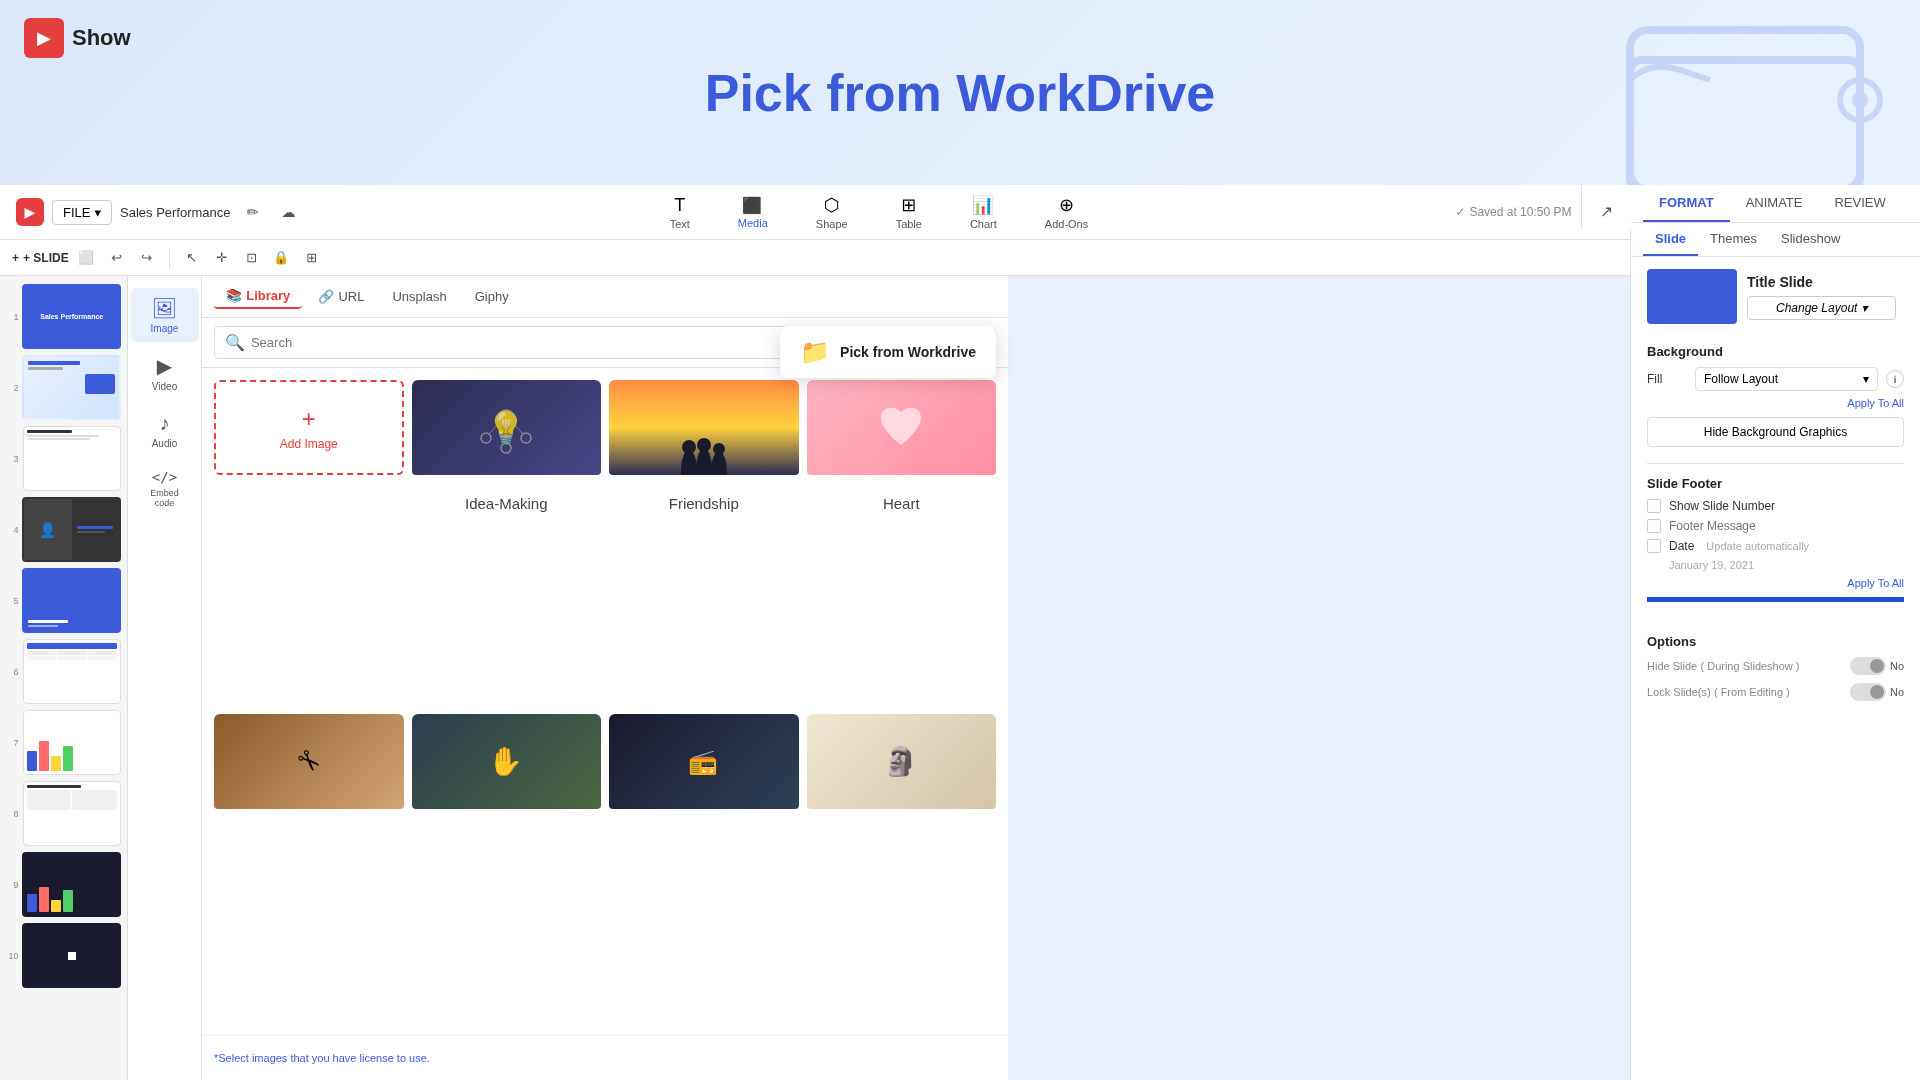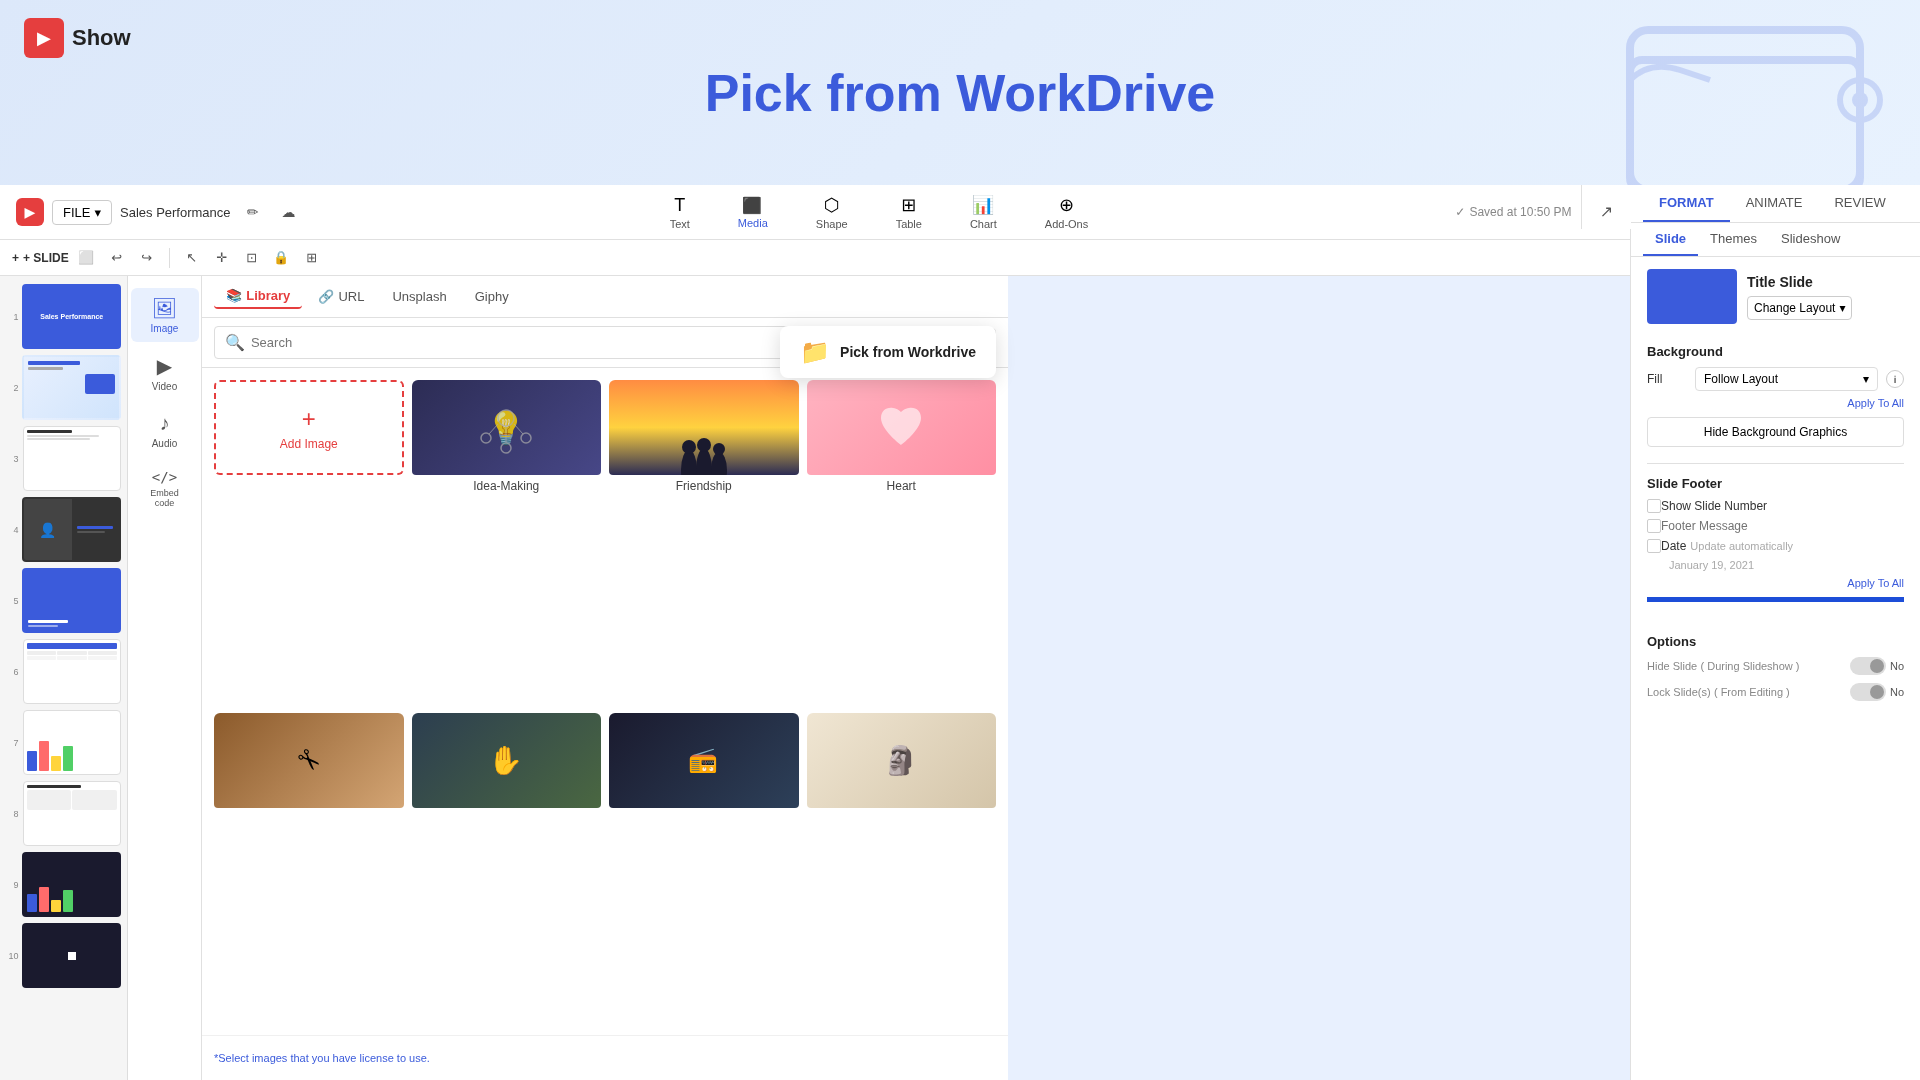--- a/index.html
+++ b/index.html
@@ -392,23 +392,23 @@
     }
     .add-icon {
       font-size: 24px;
       color: #e53e3e;
     }
     .add-label {
       font-size: 12px;
       color: #e53e3e;
     }
     .image-label {
-      font-size: 12px;
+      font-size: 15px;
       color: #444;
-      padding: 4px 2px;
+      padding: 20px 2px;
       text-align: center;
     }
     .license-note {
       padding: 16px 12px;
       font-size: 11px;
       color: #3b5bdb;
       border-top: 1px solid #f0f0f0;
     }
 
     
@@ -503,26 +503,27 @@
     .slide-title-text {
       font-size: 14px;
       font-weight: 600;
       color: #222;
       margin-bottom: 6px;
     }
     .change-layout-btn {
       display: flex;
       align-items: center;
       gap: 4px;
-      padding: 4px 6px;
+      padding: 4px 28px;
       border: 1px solid #ccc;
       border-radius: 4px;
       font-size: 12px;
       cursor: pointer;
       background: #fff;
+      font-style: italic;
     }
     .section-title {
       font-size: 13px;
       font-weight: 600;
       color: #222;
       margin: 20px 0 8px;
     }
     .fill-row {
       display: flex;
       align-items: center;
@@ -570,20 +571,21 @@
     }
     .footer-section-title {
       font-size: 13px;
       font-weight: 600;
       color: #222;
       margin-bottom: 8px;
     }
     .checkbox-row {
       display: flex;
       align-items: center;
+      gap: 8px;
       margin-bottom: 6px;
     }
     .checkbox-box {
       width: 14px; height: 14px;
       border: 1px solid #ccc;
       border-radius: 2px;
       background: #fff;
       flex-shrink: 0;
     }
     .checkbox-label {

